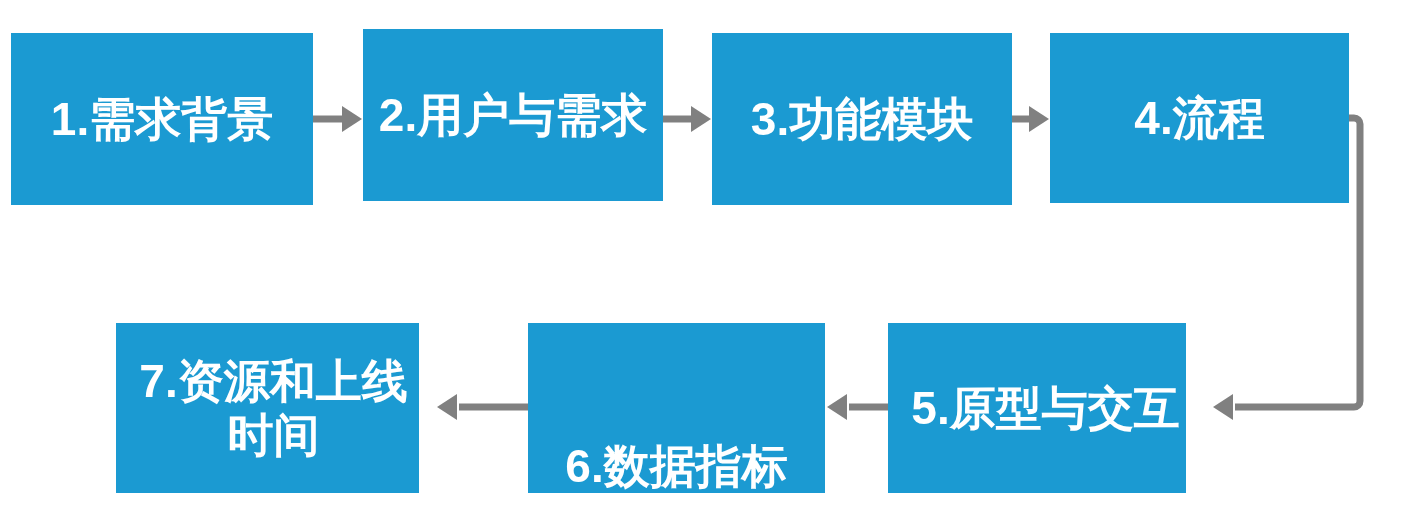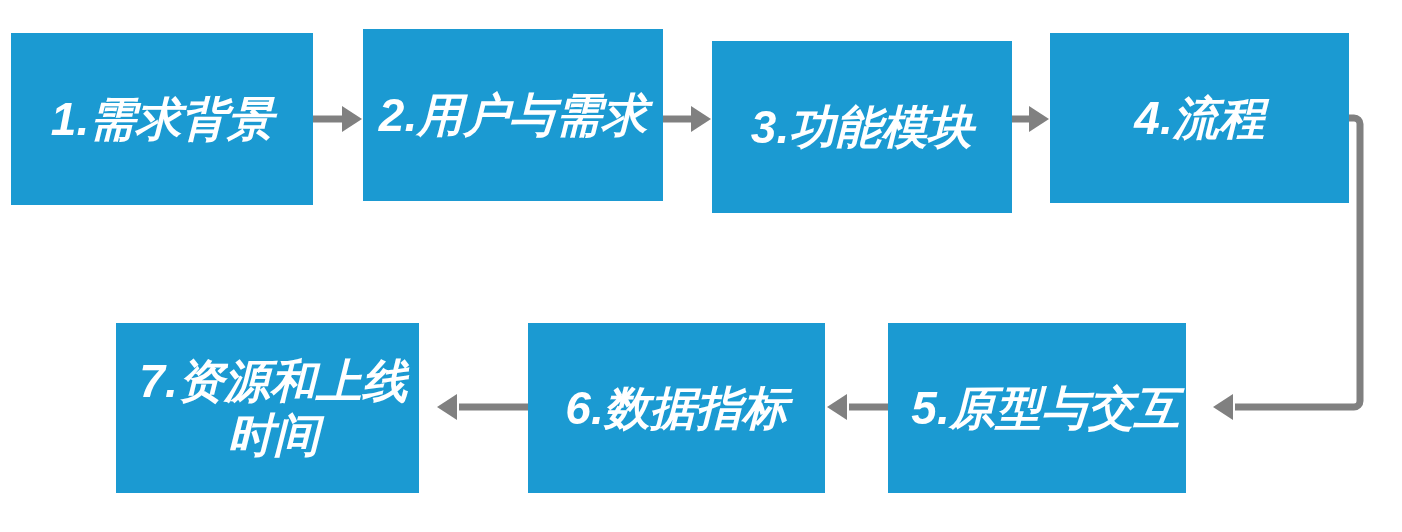--- a/index.html
+++ b/index.html
@@ -5,45 +5,44 @@
   * { margin: 0; padding: 0; box-sizing: border-box; }
   html, body { background: #ffffff; }
   body { font-family: "Liberation Sans", "DejaVu Sans", sans-serif; }
 
   #canvas {
     position: relative;
     width: 1402px;
     height: 532px;
     background: var(--background, #ffffff);
     overflow: hidden;
-    font-style: italic;
   }
 
   .box {
     position: absolute;
     background: var(--box-fill, #1b9ad2);
     color: var(--text-color, #ffffff);
     display: flex;
     align-items: center;
     justify-content: center;
     text-align: center;
     font-weight: bold;
     font-size: 46px;
     line-height: 1.18;
   }
   .box span { white-space: pre-line; }
 
   
   .b1 { left: 11px;   top: 33px;  width: 302px; height: 172px; }
   .b2 { left: 363px;  top: 29px;  width: 300px; height: 172px; }
-  .b3 { left: 712px;  top: 33px;  width: 300px; height: 172px; margin-top: 8px; }
+  .b3 { left: 712px;  top: 33px;  width: 300px; height: 172px; }
   .b4 { left: 1050px; top: 33px;  width: 299px; height: 170px; text-align: center; }
   
   .b5 { left: 888px;  top: 323px; width: 298px; height: 170px; padding-left: 17px; }
-  .b6 { left: 528px;  top: 323px; width: 297px; height: 170px; }
+  .b6 { left: 528px;  top: 323px; width: 297px; height: 170px; align-items: flex-end; }
   .b7 { left: 116px;  top: 323px; width: 303px; height: 170px; padding-left: 12px; }
 
   svg.arrows {
     position: absolute;
     left: 0; top: 0;
     width: 1402px; height: 532px;
     pointer-events: none;
   }
   svg .shaft {
     stroke: var(--arrow, #808080);

